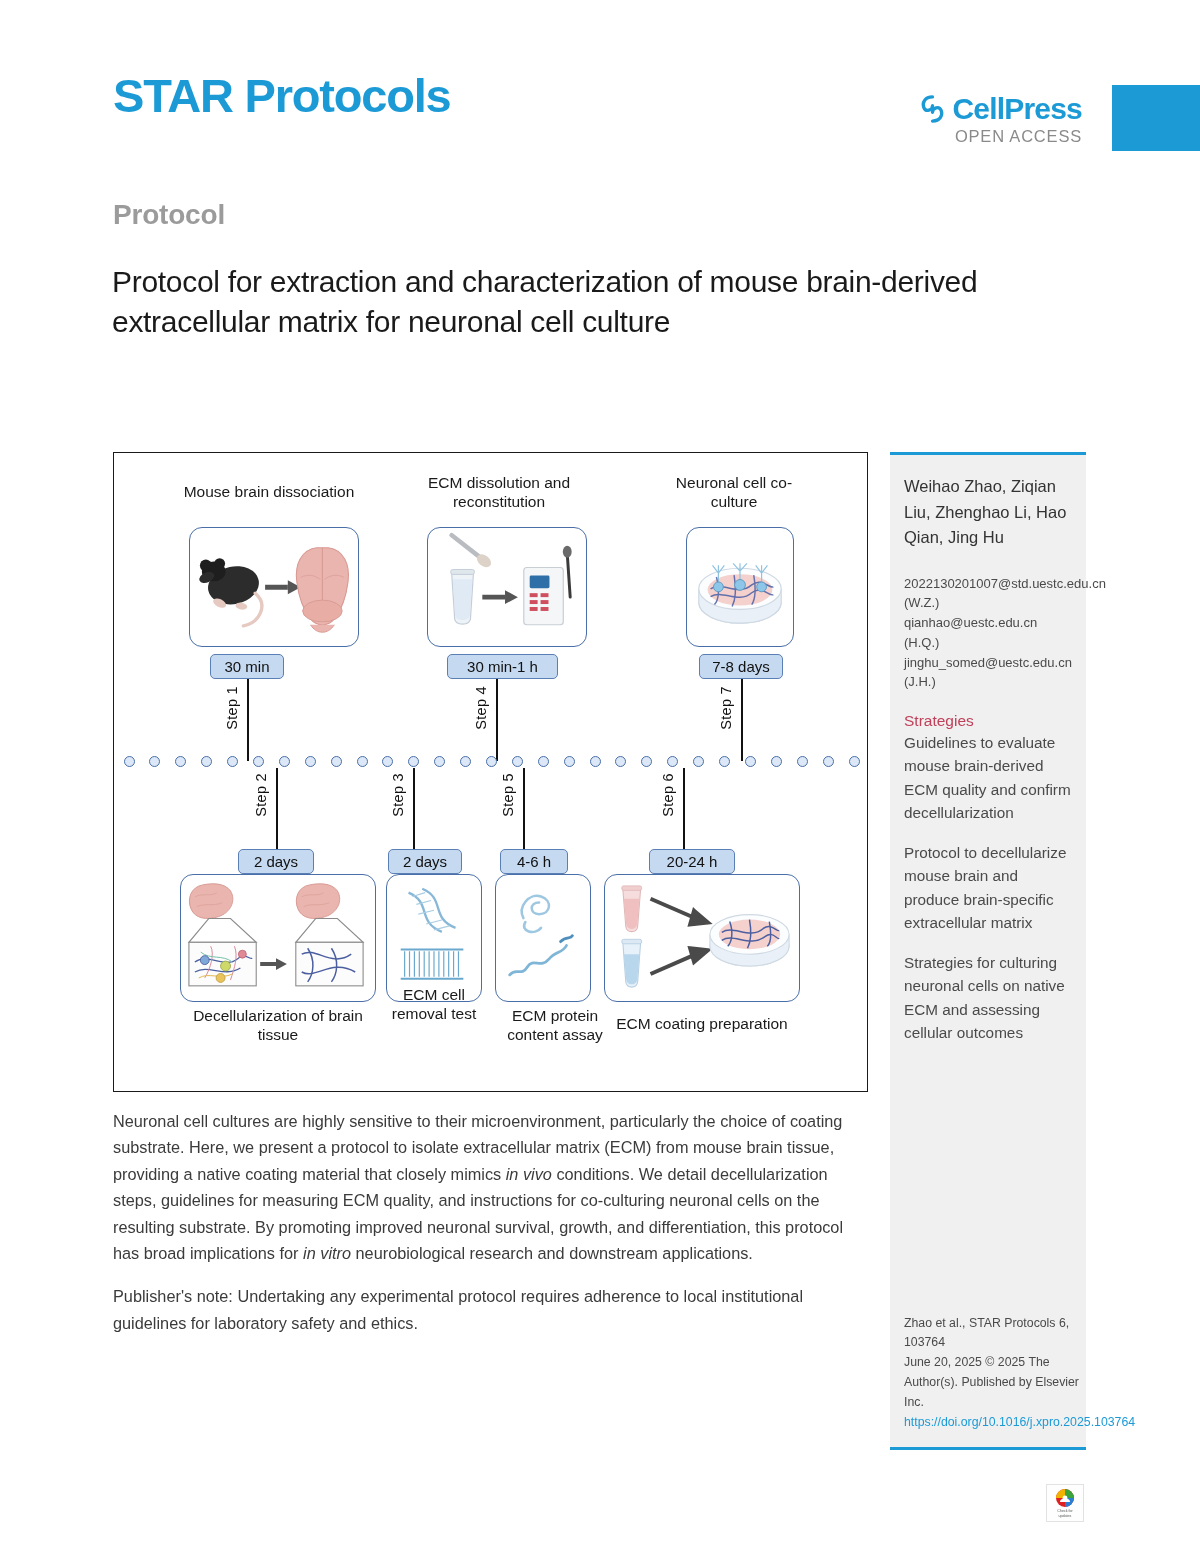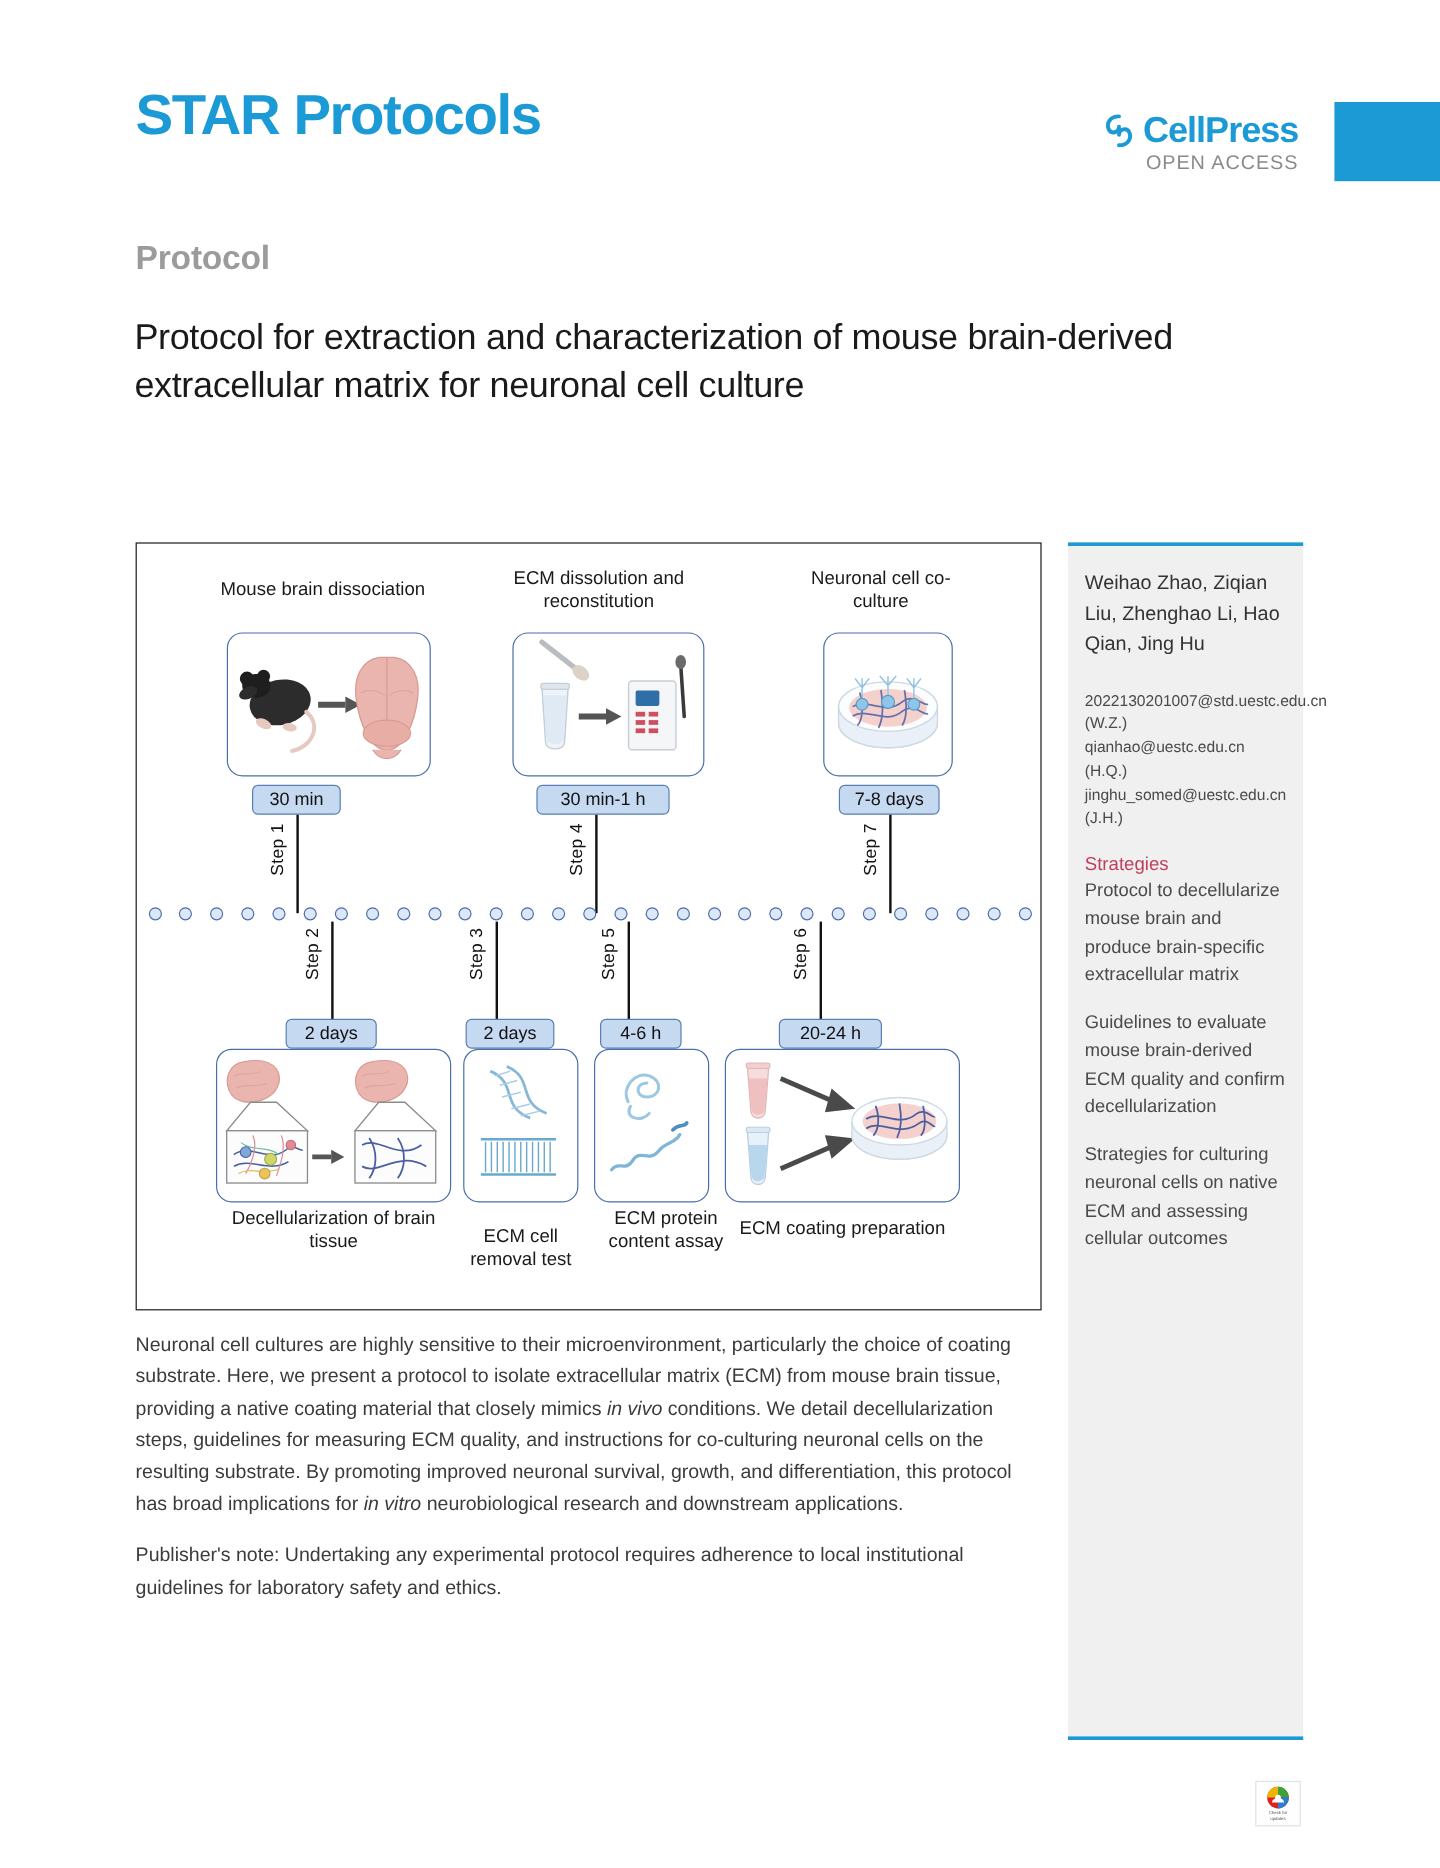--- a/index.html
+++ b/index.html
@@ -334,21 +334,21 @@
         <line x1="53" y1="78" x2="53" y2="104"></line>
         <line x1="58" y1="78" x2="58" y2="104"></line>
         <line x1="63" y1="78" x2="63" y2="104"></line>
         <line x1="68" y1="78" x2="68" y2="104"></line>
         <line x1="73" y1="78" x2="73" y2="104"></line>
       </g>
       <line x1="14" y1="76" x2="78" y2="76" stroke="#6aa8cd" stroke-width="2"></line>
       <line x1="14" y1="106" x2="78" y2="106" stroke="#6aa8cd" stroke-width="2"></line>
     </svg>
   </div>
-  <div class="caption-bot" style="left:268px; top:569px; width:104px;">ECM cell removal test</div>
+  <div class="caption-bot" style="left:268px; top:533px; width:104px;">ECM cell removal test</div>
 
   <div class="panel" style="left:381px; top:421px; width:96px; height:128px;">
     <svg class="art" viewBox="0 0 96 128">
       <g stroke="#9ec8e2" stroke-width="2.6" fill="none" stroke-linecap="round">
         <path d="M28 44 C22 32, 34 18, 46 22 C58 26, 56 40, 44 40 C34 40, 34 28, 44 28"></path>
         <path d="M30 48 C24 58, 40 62, 46 54"></path>
       </g>
       <g stroke="#7fb6d8" stroke-width="2.8" fill="none" stroke-linecap="round">
         <path d="M14 102 C20 94, 26 104, 32 94 C38 84, 46 96, 54 86 C60 78, 68 80, 72 72"></path>
       </g>
@@ -394,24 +394,29 @@
 <div id="abstract">
   <p><span>Neuronal cell cultures are highly sensitive to their microenvironment, particularly the choice of coating substrate. Here, we present a protocol to isolate extracellular matrix (ECM) from mouse brain tissue, providing a native coating material that closely mimics </span><i>in vivo</i><span> conditions. We detail decellularization steps, guidelines for measuring ECM quality, and instructions for co-culturing neuronal cells on the resulting substrate. By promoting improved neuronal survival, growth, and differentiation, this protocol has broad implications for </span><i>in vitro</i><span> neurobiological research and downstream applications.</span></p>
   <p>Publisher's note: Undertaking any experimental protocol requires adherence to local institutional guidelines for laboratory safety and ethics.</p>
 </div>
 
 <aside id="sidebar">
   <div id="authors">Weihao Zhao, Ziqian Liu, Zhenghao Li, Hao Qian, Jing Hu</div>
   <div id="emails">2022130201007@std.uestc.edu.cn (W.Z.) qianhao@uestc.edu.cn (H.Q.) jinghu_somed@uestc.edu.cn (J.H.)</div>
 
   <div id="highlights-head">Strategies</div>
+  <div class="hl">Guidelines to evaluate mouse brain-derived ECM quality and confirm decellularization</div>
   <div class="hl">Protocol to decellularize mouse brain and produce brain-specific extracellular matrix</div>
-  <div class="hl">Guidelines to evaluate mouse brain-derived ECM quality and confirm decellularization</div>
   <div class="hl">Strategies for culturing neuronal cells on native ECM and assessing cellular outcomes</div>
 
+  <div id="citation">
+    <div>Zhao et al., STAR Protocols 6, 103764</div>
+    <div>June 20, 2025 © 2025 The Author(s). Published by Elsevier Inc.</div>
+    <div class="doi">https://doi.org/10.1016/j.xpro.2025.103764</div>
+  </div>
 </aside>
 
 <div id="crossmark">
   <svg width="20" height="20" viewBox="0 0 20 20">
     <circle cx="10" cy="10" r="9" fill="#e02020"></circle>
     <path d="M1 10 A9 9 0 0 1 10 1 L10 10 Z" fill="#f0b400"></path>
     <path d="M10 1 A9 9 0 0 1 19 10 L10 10 Z" fill="#3aa33a"></path>
     <path d="M10 10 L19 10 A9 9 0 0 1 10 19 Z" fill="#2a7fd4"></path>
     <path d="M5 14 C5 9, 15 9, 15 14 Z" fill="#ffffff"></path>
     <circle cx="10" cy="10" r="2.4" fill="#ffffff"></circle>

